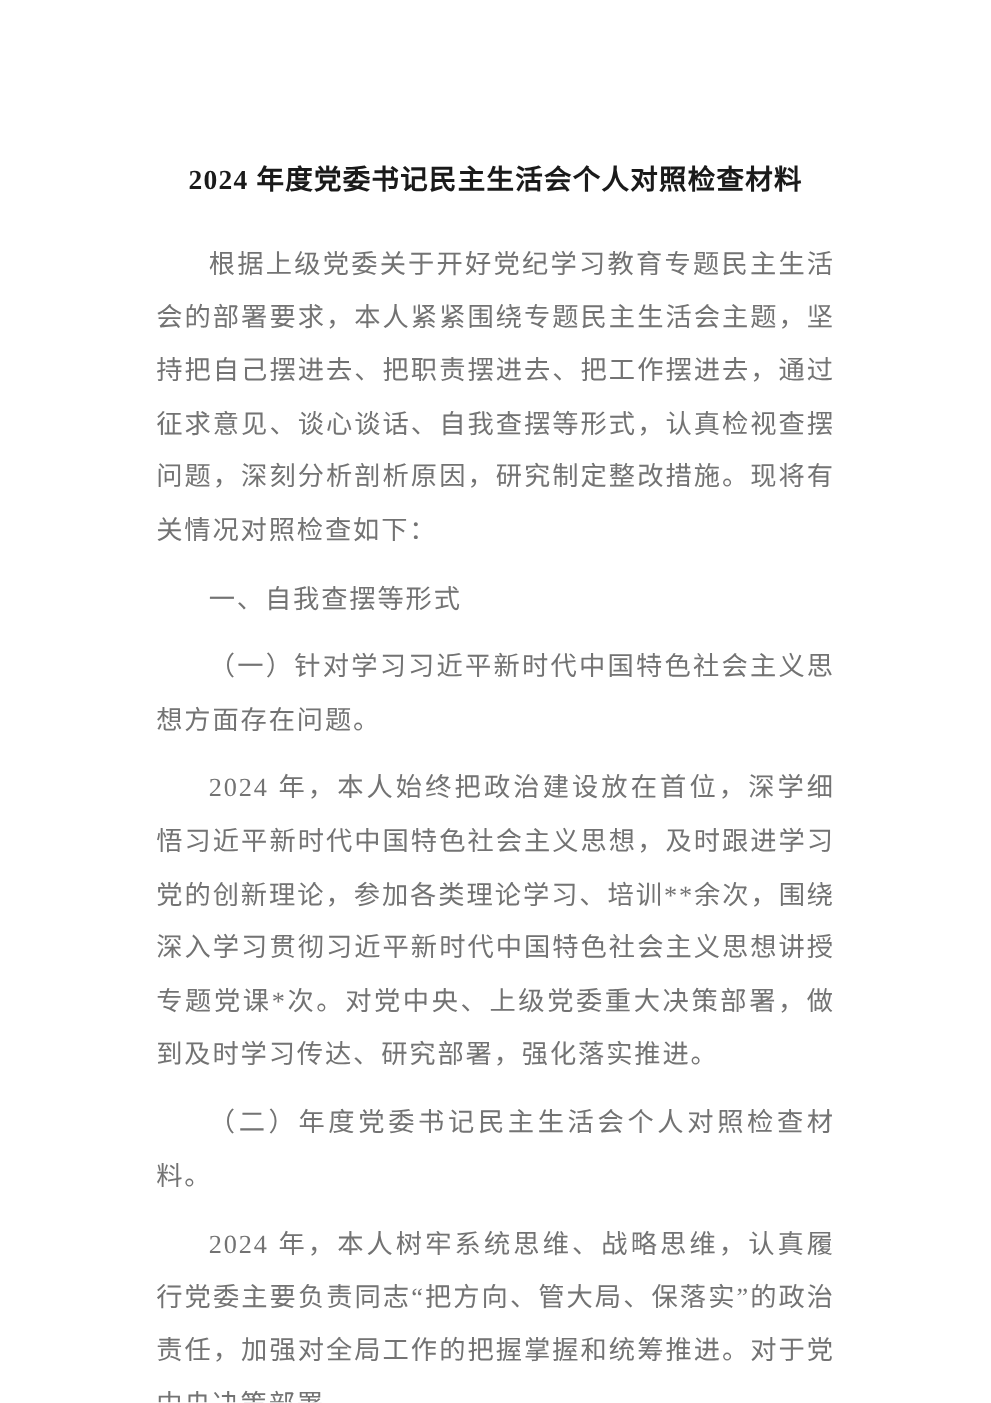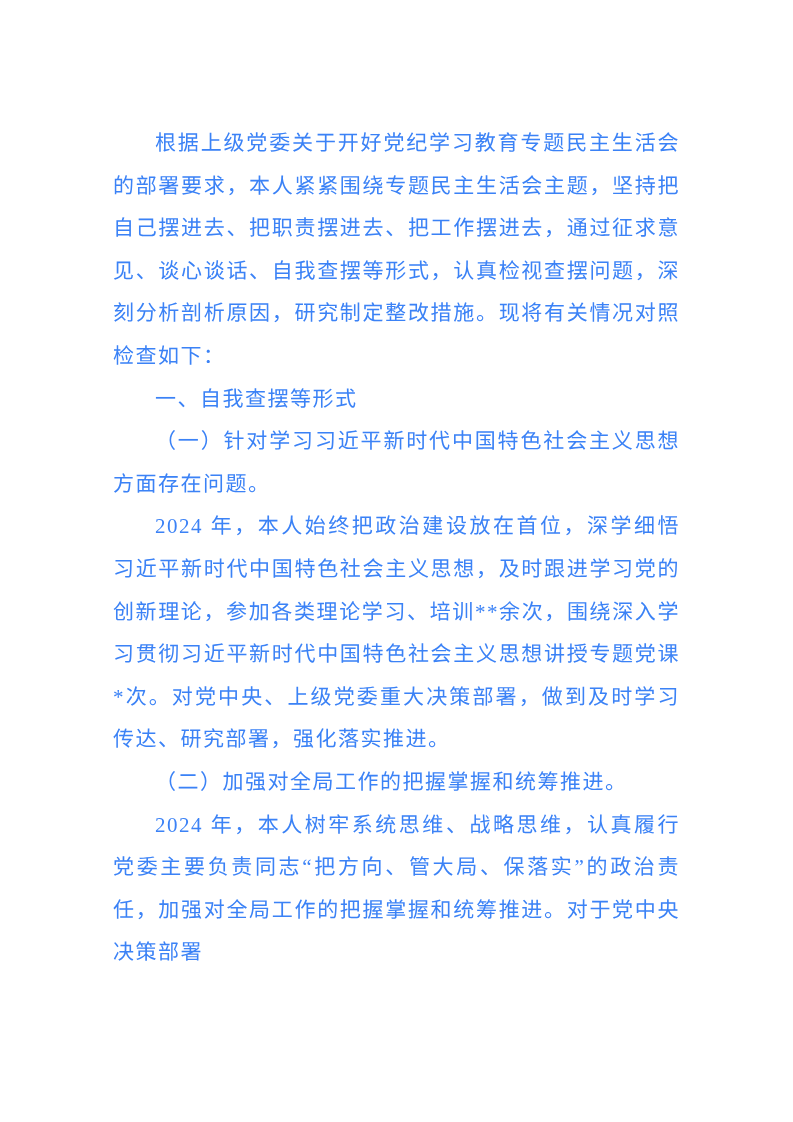--- a/index.html
+++ b/index.html
@@ -25,38 +25,39 @@
   .title {
     margin: 0 0 24px 0;
     font-size: 22px;
     font-weight: bold;
     line-height: 44px;
     text-align: center;
     letter-spacing: 1px;
     color: #1a1a1a;
   }
   .para {
-    margin: 0;
+    margin: 12px;
     font-size: 21px;
     line-height: 42.6px;
     letter-spacing: 1.5px;
     text-align: justify;
     text-justify: inter-ideograph;
     text-indent: 2em;
-    color: #3b82f6;
+    color: #737373;
     font-weight: normal;
   }
 </style>
 </head>
 <body>
 
 <div class="doc-page">
   <div class="content">
+    <h1 class="title">2024 年度党委书记民主生活会个人对照检查材料</h1>
     <div>
         <p class="para body">根据上级党委关于开好党纪学习教育专题民主生活会的部署要求，本人紧紧围绕专题民主生活会主题，坚持把自己摆进去、把职责摆进去、把工作摆进去，通过征求意见、谈心谈话、自我查摆等形式，认真检视查摆问题，深刻分析剖析原因，研究制定整改措施。现将有关情况对照检查如下：</p>
         <p class="para heading1">一、自我查摆等形式</p>
         <p class="para heading2">（一）针对学习习近平新时代中国特色社会主义思想方面存在问题。</p>
         <p class="para body">2024 年，本人始终把政治建设放在首位，深学细悟习近平新时代中国特色社会主义思想，及时跟进学习党的创新理论，参加各类理论学习、培训**余次，围绕深入学习贯彻习近平新时代中国特色社会主义思想讲授专题党课*次。对党中央、上级党委重大决策部署，做到及时学习传达、研究部署，强化落实推进。</p>
-        <p class="para heading2">（二）加强对全局工作的把握掌握和统筹推进。</p>
+        <p class="para heading2">（二）年度党委书记民主生活会个人对照检查材料。</p>
         <p class="para body">2024 年，本人树牢系统思维、战略思维，认真履行党委主要负责同志“把方向、管大局、保落实”的政治责任，加强对全局工作的把握掌握和统筹推进。对于党中央决策部署</p>
       </div>
   </div>
 </div>
 
 </body></html>

